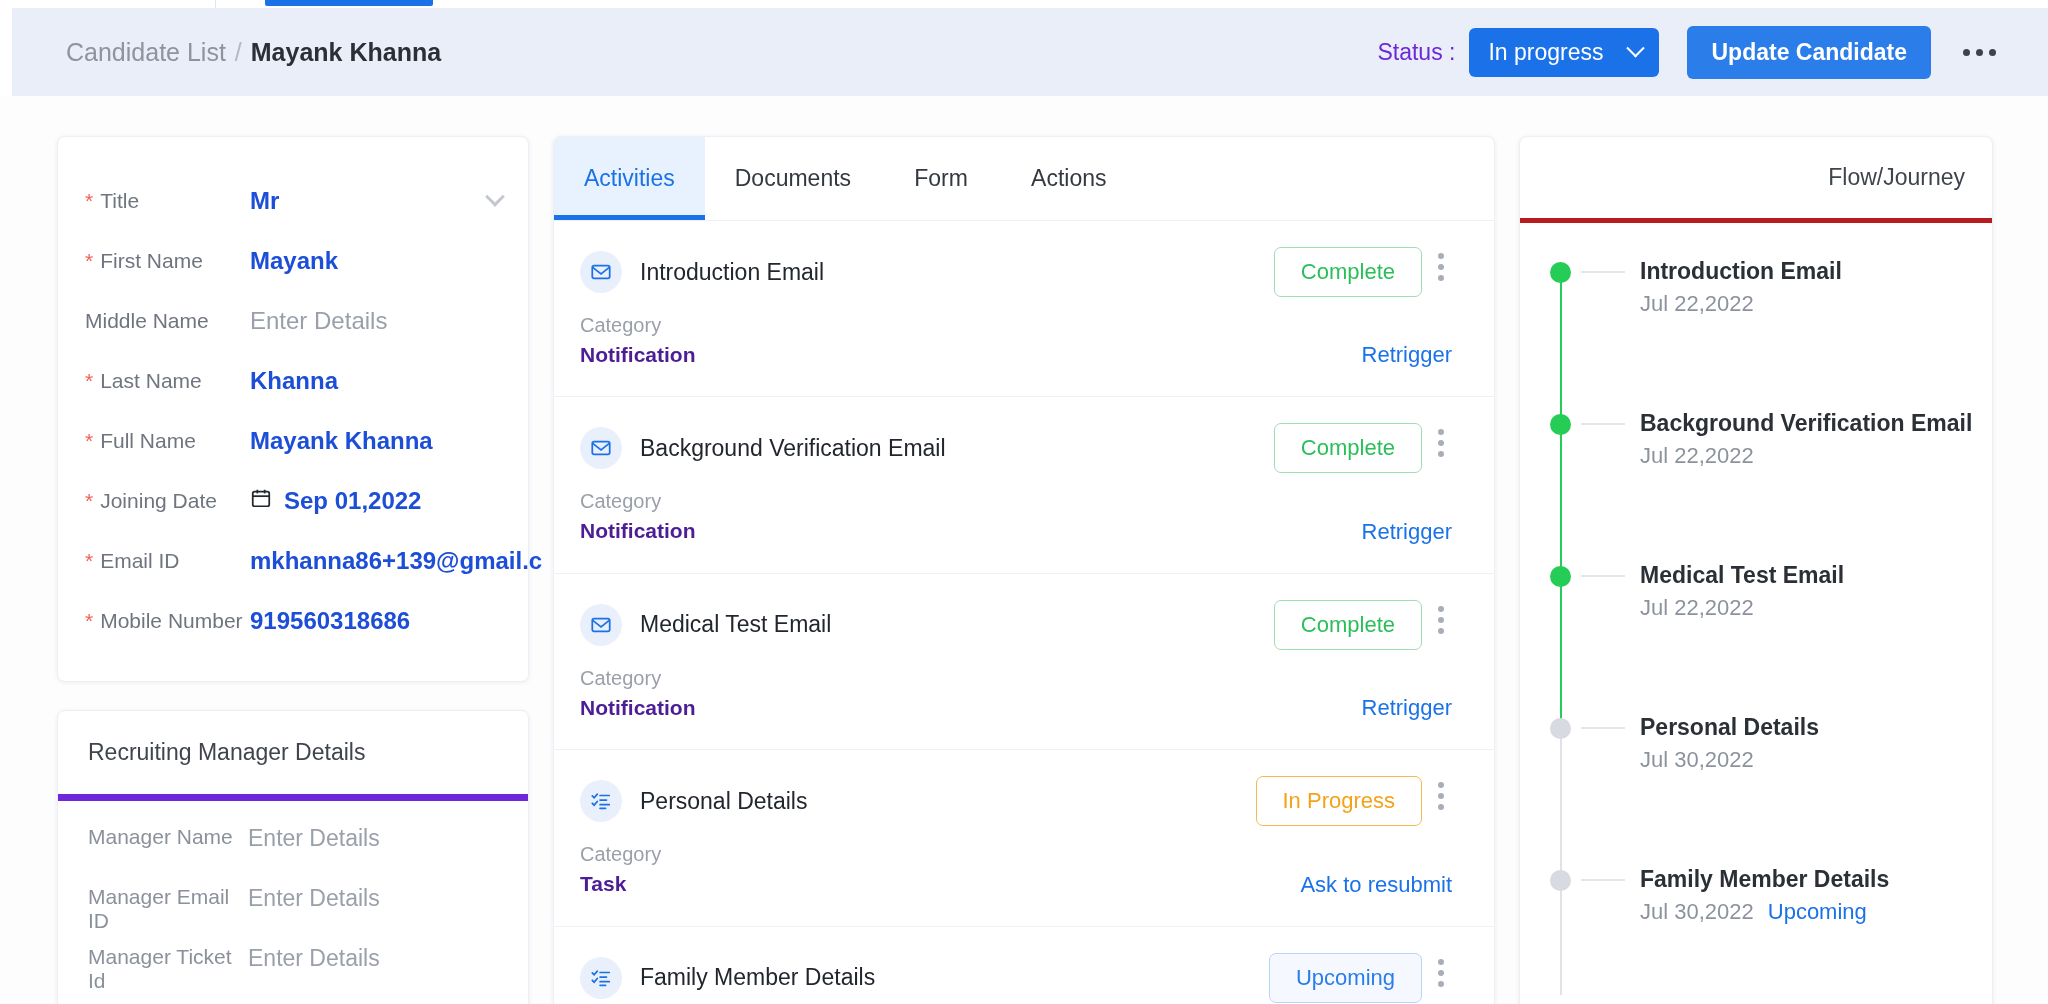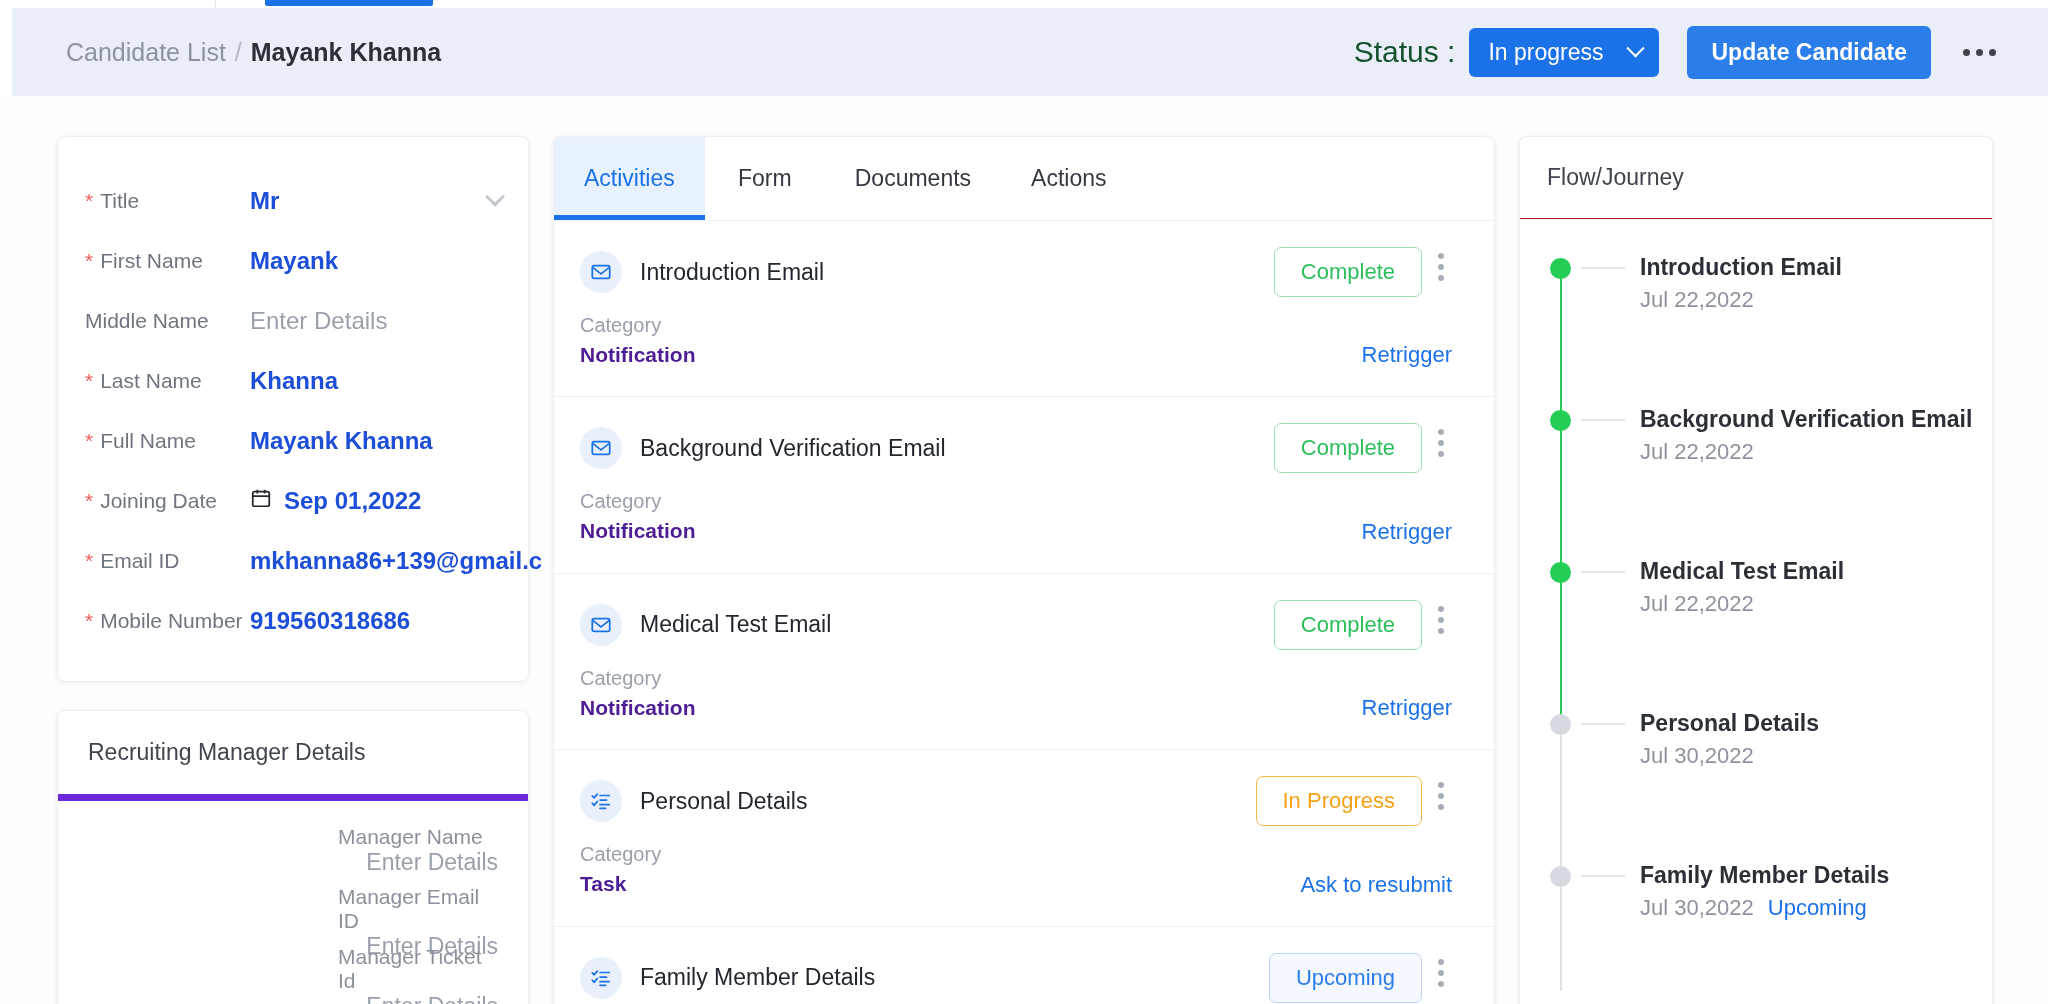--- a/index.html
+++ b/index.html
@@ -21,21 +21,21 @@
     background: #e9eef8;
     display: flex; align-items: center;
     padding: 0 56px 0 54px;
   }
   .breadcrumb { display: flex; align-items: baseline; font-size: 25px; }
   .crumb-parent { color: #8d949e; font-weight: 400; }
   .crumb-sep { color: #b3b9c2; margin: 0 9px; font-weight: 400; }
   .crumb-current { color: #2b2f36; font-weight: 600; }
 
   .header-right { margin-left: auto; display: flex; align-items: center; gap: 0; }
-  .status-label { font-size: 30px; color: #14532d; margin-right: 14px; }
+  .status-label { font-size: 23px; color: #6d28d9; margin-right: 14px; }
   .status-select {
     display: flex; align-items: center; gap: 26px;
     background: #1b72e8; color: #ffffff;
     font-size: 23px; font-weight: 500;
     border-radius: 6px; border: none;
     padding: 11px 17px 11px 19px; cursor: pointer;
   }
   .chev-white { display:inline-block; width: 13px; height: 13px; border-right: 2.6px solid #fff; border-bottom: 2.6px solid #fff; transform: rotate(45deg) translate(-3px,-3px); }
   .update-btn {
     margin-left: 28px;
@@ -61,21 +61,21 @@
   .req { color: #f4605a; font-size: 21px; margin-right: 7px; line-height: 1; }
   .field-value { font-size: 24px; color: #1d4ed8; font-weight: 600; display: flex; align-items: center; gap: 12px; }
   .field-value.placeholder { color: #9aa0aa; font-weight: 400; }
   .field-chev { margin-left: auto; width: 14px; height: 14px; border-right: 3px solid #c3c8d0; border-bottom: 3px solid #c3c8d0; transform: rotate(45deg) translate(-3px,-3px); }
 
   .cal-icon { width: 22px; height: 22px; flex: none; }
 
   .mgr-card { margin-top: 28px; }
   .mgr-head { padding: 28px 30px; font-size: 23px; color: #3f444d; border-bottom: 7px solid #6d28d9; }
   .mgr-body { padding: 24px 0 34px 0; }
-  .mgr-row { display: flex; align-items: flex-end; height: 60px; padding: 0 30px; flex-direction: column; }
+  .mgr-row { display: flex; align-items: flex-start; height: 60px; padding: 0 30px; }
   .mgr-label { width: 160px; flex: none; font-size: 21px; color: #8b919b; }
   .mgr-value { font-size: 23px; color: #9aa0aa; }
 
   
   .center-col { position: absolute; left: 553px; top: 40px; width: 942px; }
   .activities-card { overflow: hidden; }
 
   .tabs { display: flex; border-bottom: 1px solid #eef1f5; height: 84px; }
   .tab { display: flex; align-items: center; justify-content: center; font-size: 23px; color: #343941; padding: 0 30px; min-width: 120px; cursor: pointer; position: relative; }
   .tab.active { background: #e8f1fe; color: #1b72e8; font-weight: 500; }
@@ -94,21 +94,21 @@
   .kebab-v i { width: 6px; height: 6px; border-radius: 50%; background: #a8aeb8; display: block; }
 
   .act-bottom { display: flex; align-items: flex-end; margin-top: 14px; padding-left: 0; }
   .cat-block { line-height: 1.45; }
   .cat-label { font-size: 20px; color: #9aa0aa; }
   .cat-value { font-size: 21px; color: #4c1d95; font-weight: 600; }
   .act-link { margin-left: auto; font-size: 22px; color: #1b72e8; cursor: pointer; padding-bottom: 2px; }
 
   
   .right-col { position: absolute; left: 1519px; top: 40px; width: 474px; }
-  .flow-head { padding: 27px 27px; font-size: 23px; color: #3f444d; border-bottom: 1px solid #b91c1c; }
+  .flow-head { padding: 27px 27px; font-size: 23px; color: #3f444d; border-bottom: 5px solid #b91c1c; text-align: right; }
   .flow-body { padding: 34px 0 30px 0; position: relative; }
 
   .tl-item { display: flex; position: relative; min-height: 152px; padding-left: 30px; }
   .tl-item:last-child { min-height: 120px; }
   .tl-gutter { position: relative; width: 90px; flex: none; }
   .tl-dot { position: absolute; left: 0; top: 5px; width: 21px; height: 21px; border-radius: 50%; background: #d7dae0; z-index: 2; }
   .tl-dot.done { background: #25cc55; }
   .tl-line { position: absolute; left: 9.5px; top: 20px; width: 2.5px; bottom: -38px; background: #dfe2e7; z-index: 1; }
   .tl-line.done { background: #25cc55; }
   .tl-item:last-child .tl-line { bottom: -10px; }
@@ -258,22 +258,22 @@
           </div>
         </div>
     </div>
 
   </div>
 
   <div class="center-col">
     <div class="card activities-card">
       <div class="tabs" id="tabs">
           <div class="tab active">Activities</div>
+          <div class="tab">Documents</div>
           <div class="tab">Form</div>
-          <div class="tab">Documents</div>
           <div class="tab">Actions</div>
         </div>
       <div id="act-rows">
           <div class="act-row">
             <div class="act-top">
               <span class="act-icon-wrap">
                 <svg width="22" height="22" viewBox="0 0 24 24" fill="none" stroke="#1b72e8" stroke-width="1.9">
                   <rect x="2.5" y="5" width="19" height="14" rx="2"></rect>
                   <path d="M3 7l9 7 9-7"></path>
                 </svg>

